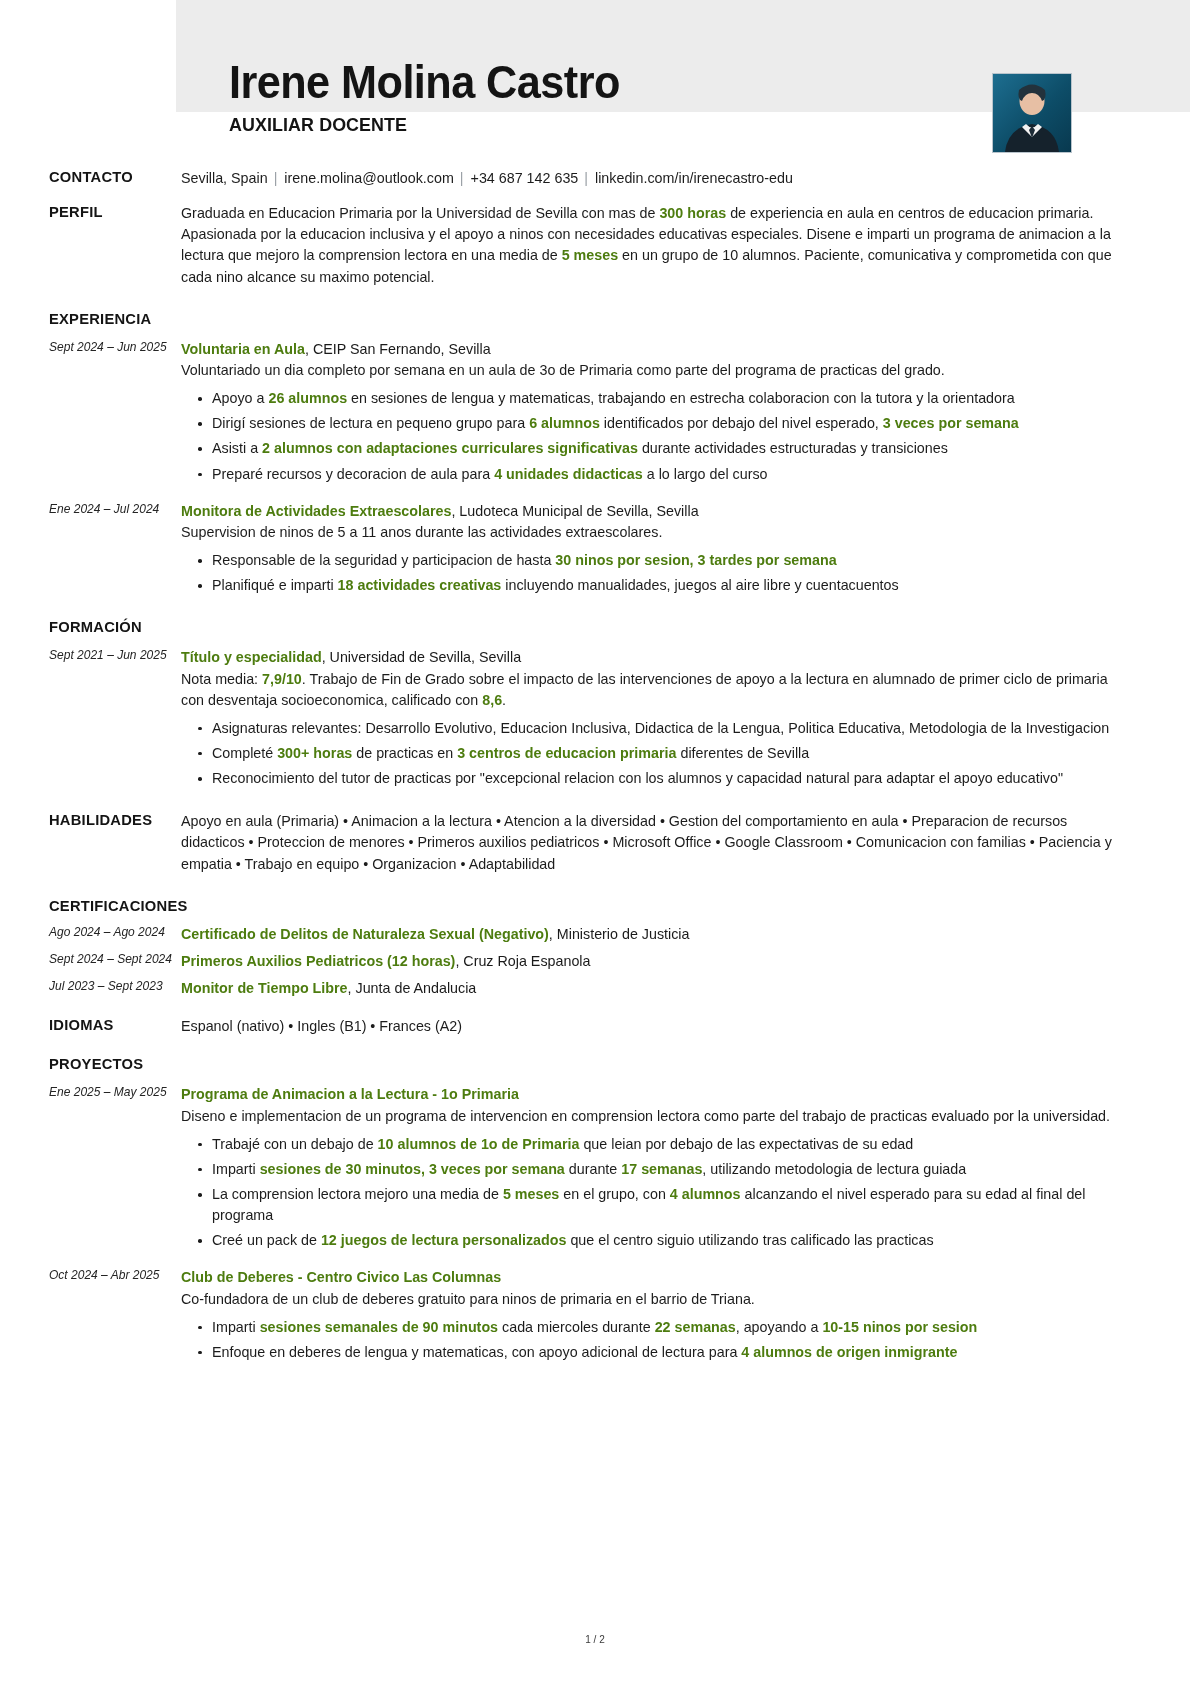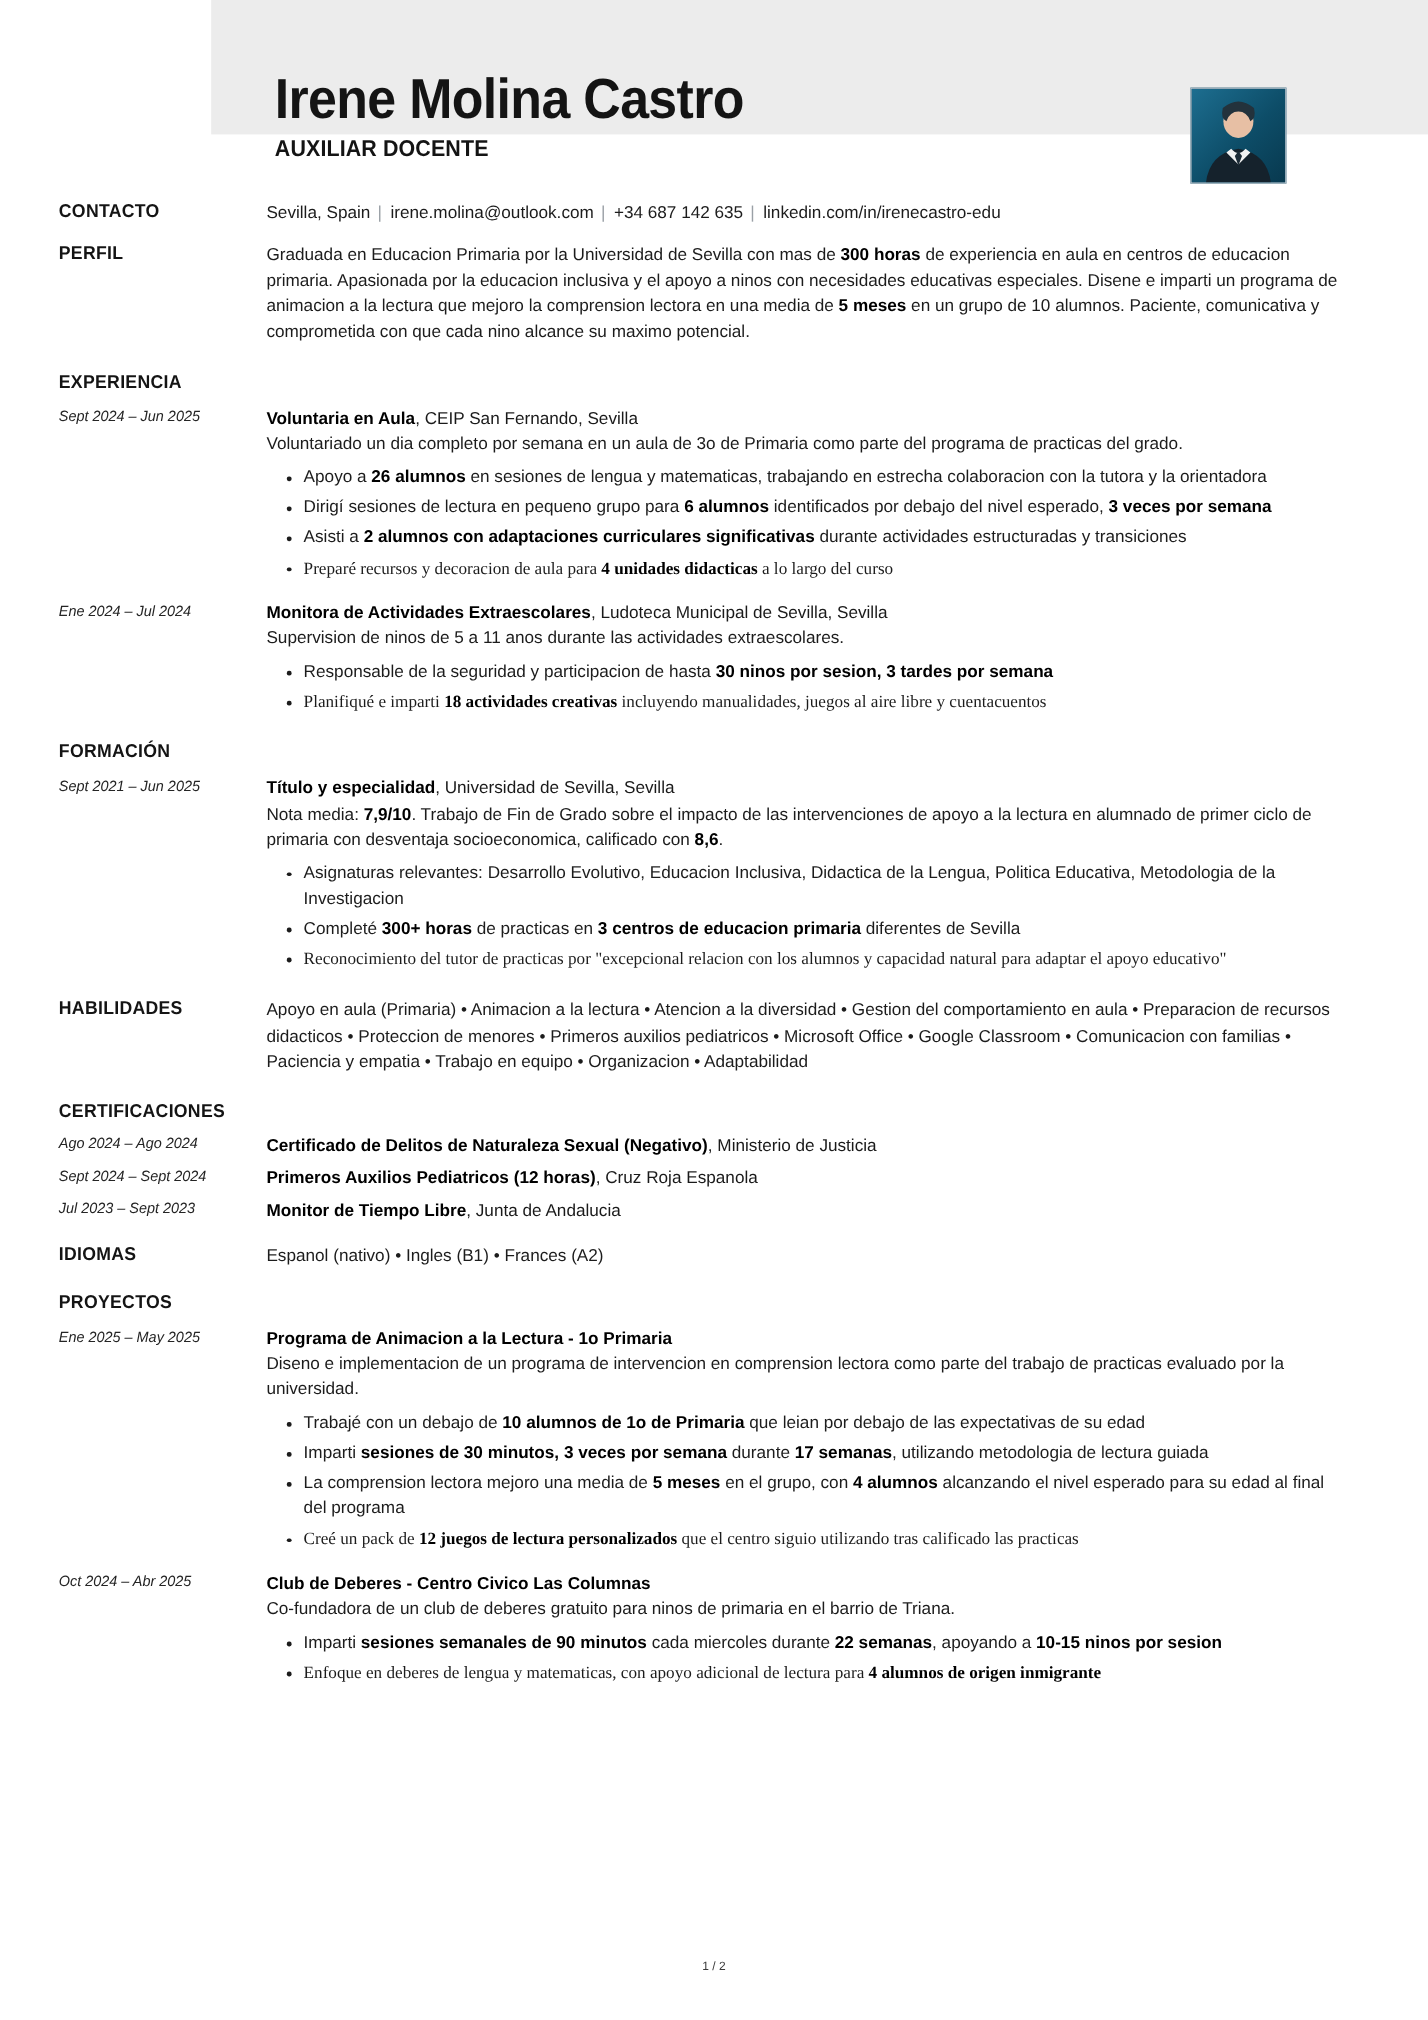--- a/index.html
+++ b/index.html
@@ -76,21 +76,20 @@
     border: 1px solid #b9c4cc;
     overflow: hidden;
     background: #0d4d68;
   }
   .avatar svg { display: block; }
 
   
   .row {
     display: flex;
     align-items: flex-start;
-    gap: 41px;
   }
   .label-col {
     width: 181px;
     flex: 0 0 181px;
     padding-left: 49px;
     box-sizing: border-box;
   }
   .body-col {
     flex: 1 1 auto;
     padding-right: 74px;
@@ -115,33 +114,33 @@
     transform: scaleX(0.97);
     transform-origin: left center;
   }
 
   p, ul, li, div.text {
     font-size: 14.3px;
     line-height: 1.48;
     color: #1c1c1c;
   }
   .text { margin: 0; }
-  b, strong { font-weight: bold; color: #000000; }
+  b, strong { font-weight: bold; color: #4d7c0f; }
 
   ul.bullets {
     margin: 7px 0 0 0;
     padding-left: 31px;
     list-style: none;
   }
   ul.bullets > li {
     position: relative;
     padding-left: 0;
     margin-bottom: 4px;
   }
-  ul.bullets > li:last-child { margin-bottom: 0; font-family: Liberation Serif, serif; }
+  ul.bullets > li:last-child { margin-bottom: 0; }
   ul.bullets > li:before {
     content: "";
     position: absolute;
     left: -14px;
     top: 9px;
     width: 3.5px;
     height: 3.5px;
     background: #1c1c1c;
     border-radius: 50%;
   }

